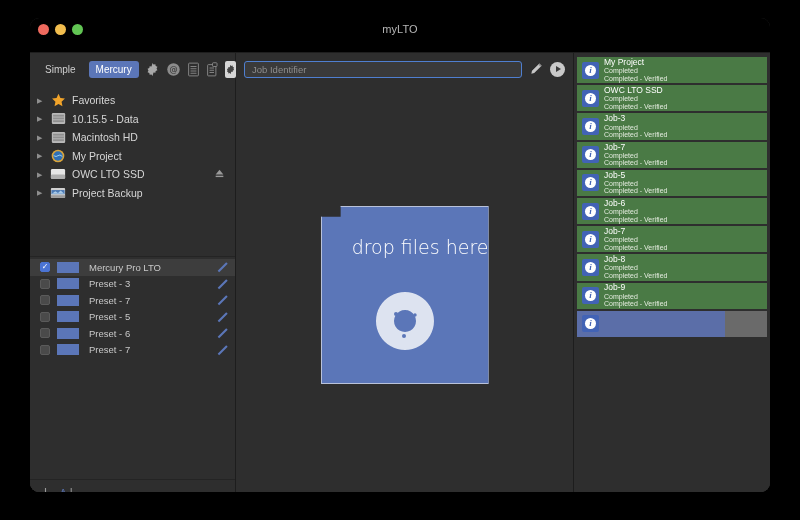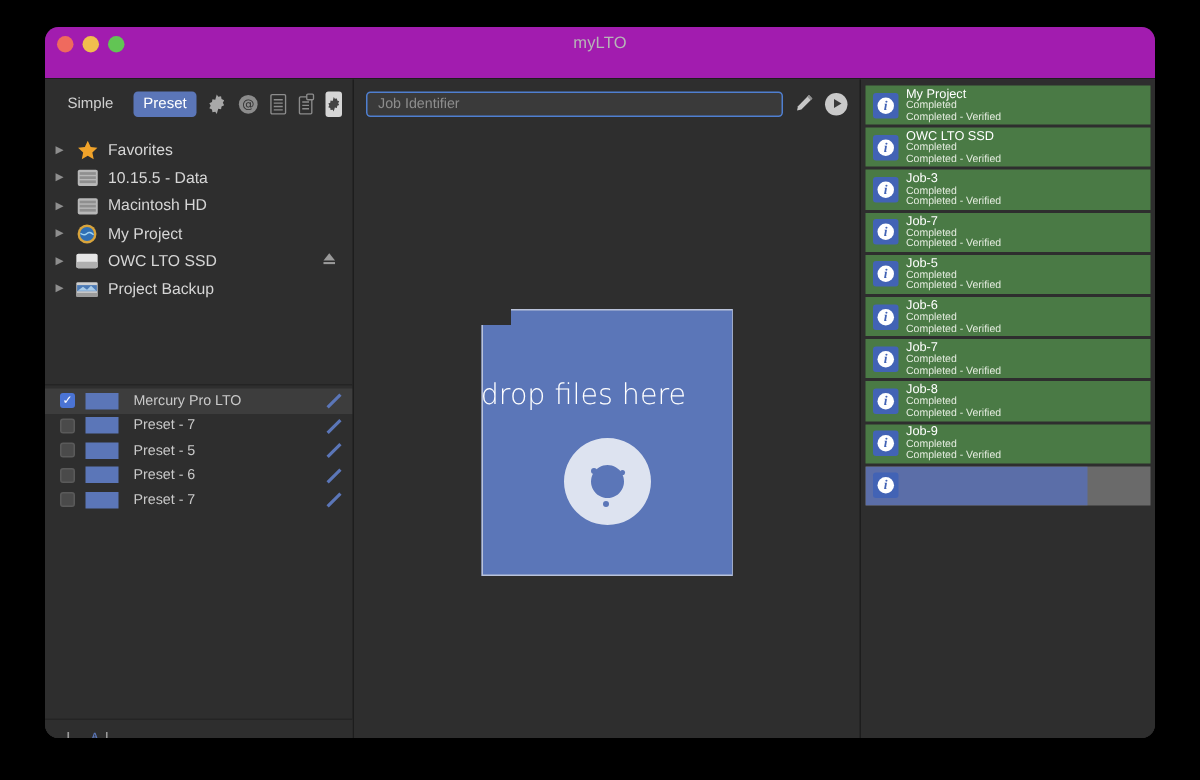--- a/index.html
+++ b/index.html
@@ -20,21 +20,21 @@
     left: 30px; top: 18px;
     width: 740px; height: 474px;
     background: #2b2b2b;
     border-radius: 9px;
     overflow: hidden;
     box-shadow: 0 6px 26px rgba(0,0,0,0.85);
   }
   #titlebar {
     position: relative;
     height: 35px;
-    background: #a21caf;
+    background: #000000;
     border-bottom: 1px solid #1e1e1e;
   }
   .traffic {
     position: absolute;
     top: 6px;
     width: 11px; height: 11px;
     border-radius: 50%;
   }
   .traffic.close  { left: 8px;  background: #ef6a5e; }
   .traffic.min    { left: 25px; background: #f1bd4e; }
@@ -228,22 +228,22 @@
   }
   .folder-shape {
     position: absolute;
     inset: 0;
     background: #5b76b8;
     border: 1.5px solid #b9c2da;
     clip-path: polygon(0% 6%, 12% 6%, 12% 0%, 100% 0%, 100% 100%, 0% 100%);
   }
   #drop-text {
     position: absolute;
-    top: 46px; left: 0; right: 0;
-    text-align: left;
+    top: 30px; left: 0; right: 0;
+    text-align: right;
     font-size: 19px;
     color: #ffffff;
     font-family: "DejaVu Sans", sans-serif;
     font-weight: 300;
   }
   #disc-icon {
     position: absolute;
     top: 84px; left: 50%;
     transform: translateX(-50%);
   }
@@ -312,21 +312,21 @@
       <div class="traffic max"></div>
       <div id="window-title">myLTO</div>
     </div>
 
     <div id="body-area">
 
       <div id="sidebar">
 
         <div id="toolbar">
           <div class="seg">Simple</div>
-          <div class="seg active">Preset</div>
+          <div class="seg active">Mercury</div>
 
           <div class="tb-icon">
             <svg width="15" height="15" viewBox="0 0 24 24" fill="#a8a8a8">
               <path d="M12 8a4 4 0 100 8 4 4 0 000-8zm0 6.2a2.2 2.2 0 110-4.4 2.2 2.2 0 010 4.4z"></path>
               <path d="M12 1.5l1.6 2.6 3-.6.5 3 2.8 1.2-1.4 2.7 1.4 2.7-2.8 1.2-.5 3-3-.6L12 22.5l-1.6-2.6-3 .6-.5-3-2.8-1.2L5.5 13.6 4.1 10.9l2.8-1.2.5-3 3 .6L12 1.5z"></path>
             </svg>
           </div>
 
           <div class="tb-icon">
             <svg width="15" height="15" viewBox="0 0 24 24">
@@ -441,20 +441,28 @@
               <span class="chk on">✓</span>
               <span class="preset-swatch"></span>
               <span>Mercury Pro LTO</span>
               <span class="pencil"><svg width="13" height="13" viewBox="0 0 14 14">
                   <path d="M11 1.4 L12.6 3 L3.4 12.2 L1.8 10.6 Z" fill="#5b76b8"></path>
                 </svg></span>
             </div>
             <div class="preset-row">
               <span class="chk"></span>
               <span class="preset-swatch"></span>
+              <span>Preset - 3</span>
+              <span class="pencil"><svg width="13" height="13" viewBox="0 0 14 14">
+                  <path d="M11 1.4 L12.6 3 L3.4 12.2 L1.8 10.6 Z" fill="#5b76b8"></path>
+                </svg></span>
+            </div>
+            <div class="preset-row">
+              <span class="chk"></span>
+              <span class="preset-swatch"></span>
               <span>Preset - 7</span>
               <span class="pencil"><svg width="13" height="13" viewBox="0 0 14 14">
                   <path d="M11 1.4 L12.6 3 L3.4 12.2 L1.8 10.6 Z" fill="#5b76b8"></path>
                 </svg></span>
             </div>
             <div class="preset-row">
               <span class="chk"></span>
               <span class="preset-swatch"></span>
               <span>Preset - 5</span>
               <span class="pencil"><svg width="13" height="13" viewBox="0 0 14 14">

